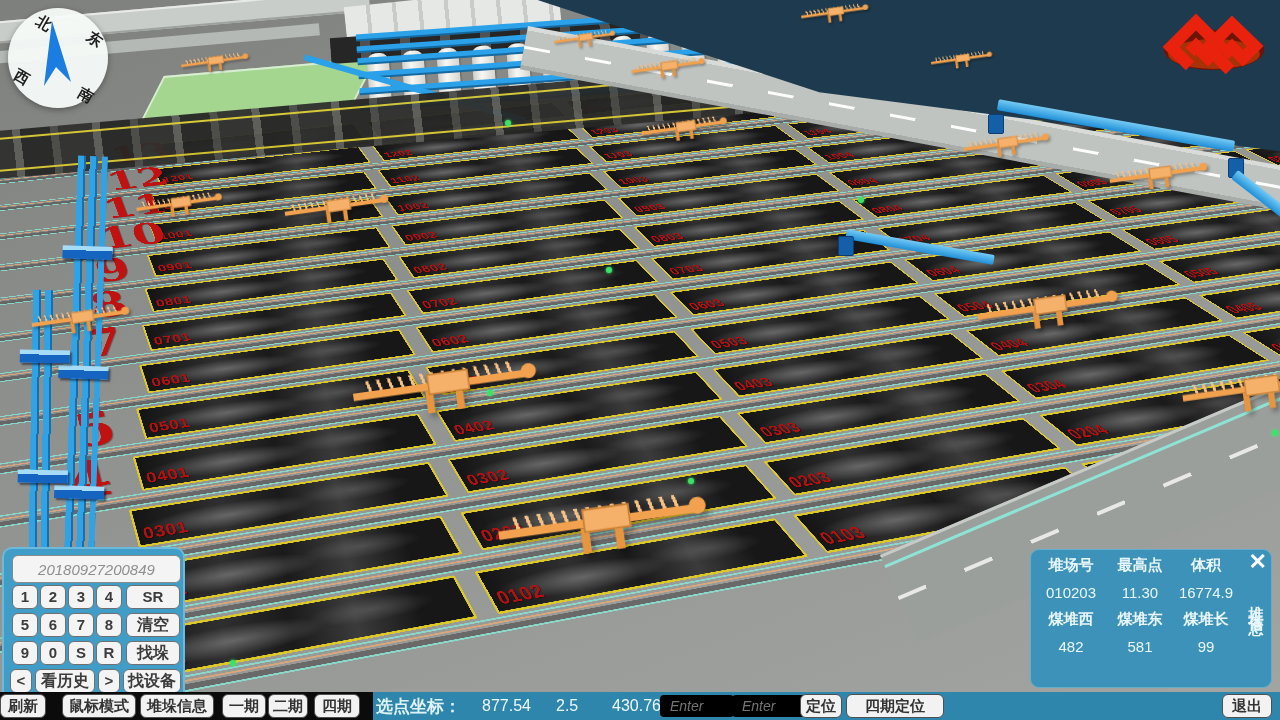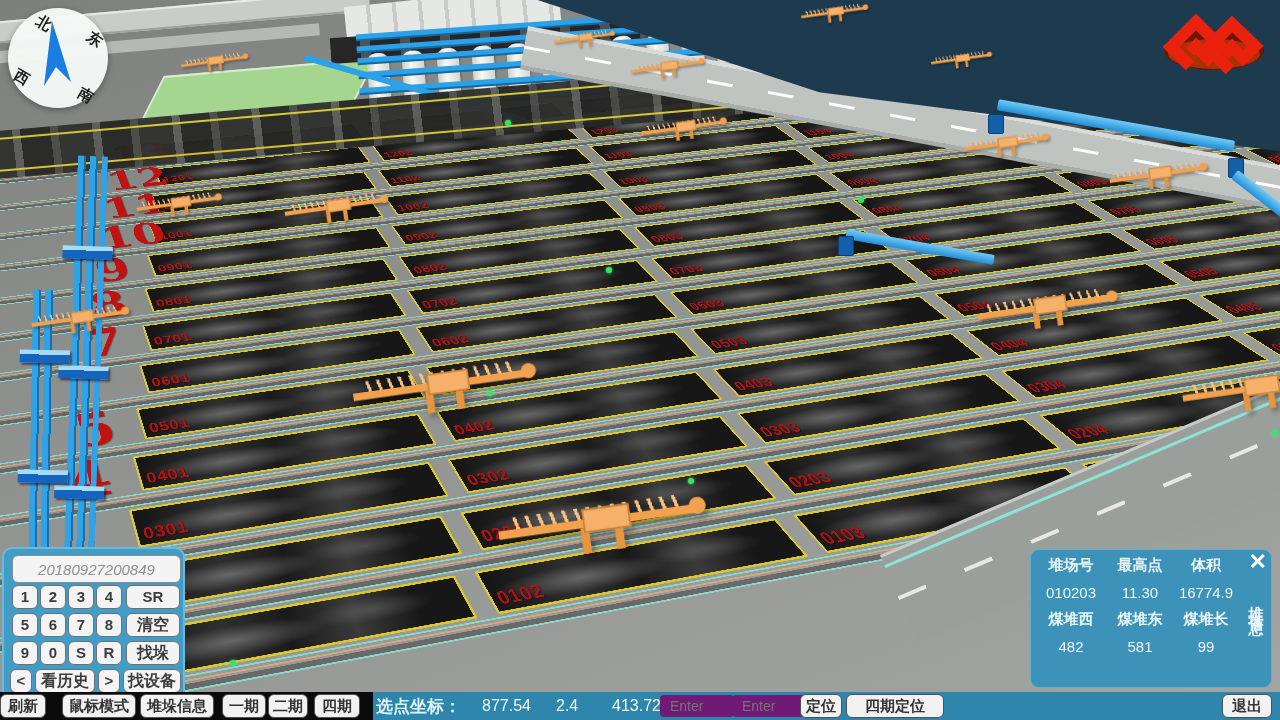--- a/index.html
+++ b/index.html
@@ -113,22 +113,22 @@
   .ip-vert{position:absolute;right:6px;top:44px;writing-mode:vertical-rl;letter-spacing:5px;
     font-size:15px;font-weight:bold;}
   
   .bbar{position:absolute;left:0;top:692px;width:1280px;height:28px;z-index:12;background:#2e86ac;}
   .bbar-black{position:absolute;left:0;top:0;width:373px;height:28px;background:#0b0b0b;}
   .bbtn{position:absolute;top:2px;height:24px;background:#f2f2f2;border:1px solid #4f4f4f;border-radius:6px;
     color:#333;font-size:15px;font-weight:bold;text-align:center;line-height:22px;box-sizing:border-box;
     font-family:"Liberation Sans",sans-serif;padding:0 2px;}
   .blabel{position:absolute;top:3px;color:#dff2f8;font-size:17px;font-weight:bold;}
   .bcoord{position:absolute;top:5px;color:#eef9fd;font-size:16px;}
-  .enterbox{position:absolute;top:3px;width:62px;height:20px;border:none;border-radius:4px;background:#701a75;
-    font-size:14px;color:#9a9a9a;padding-left:10px;font-family:"Liberation Sans",sans-serif;}
+  .enterbox{position:absolute;top:3px;width:62px;height:20px;border:none;border-radius:4px;background:#000000;
+    font-style:italic;font-size:14px;color:#9a9a9a;padding-left:10px;font-family:"Liberation Sans",sans-serif;}
 </style>
 </head>
 <body>
 
 <div id="app">
 
   <div class="scene">
     <div class="ground"></div>
     <div class="yard">
         <div class="yard-row" style="top: 100px; left: 250px;">
@@ -641,21 +641,21 @@
   <div class="bbar">
     <div class="bbar-black"></div>
     <button class="bbtn" style="left:0;width:46px">刷新</button>
     <button class="bbtn" style="left:62px;width:74px">鼠标模式</button>
     <button class="bbtn" style="left:140px;width:74px">堆垛信息</button>
     <button class="bbtn" style="left:222px;width:44px">一期</button>
     <button class="bbtn" style="left:268px;width:40px">二期</button>
     <button class="bbtn" style="left:314px;width:46px">四期</button>
     <span class="blabel" style="left:376px">选点坐标：</span>
     <span class="bcoord" style="left:482px">877.54</span>
-    <span class="bcoord" style="left:556px">2.4</span>
-    <span class="bcoord" style="left:612px">413.72</span>
+    <span class="bcoord" style="left:556px">2.5</span>
+    <span class="bcoord" style="left:612px">430.76</span>
     <input class="enterbox" style="left: 660px;" placeholder="Enter">
     <input class="enterbox" style="left: 732px;" placeholder="Enter">
     <button class="bbtn" style="left:800px;width:42px">定位</button>
     <button class="bbtn" style="left:846px;width:98px">四期定位</button>
     <button class="bbtn" style="left:1222px;width:50px">退出</button>
   </div>
 </div>
 
 </body></html>

